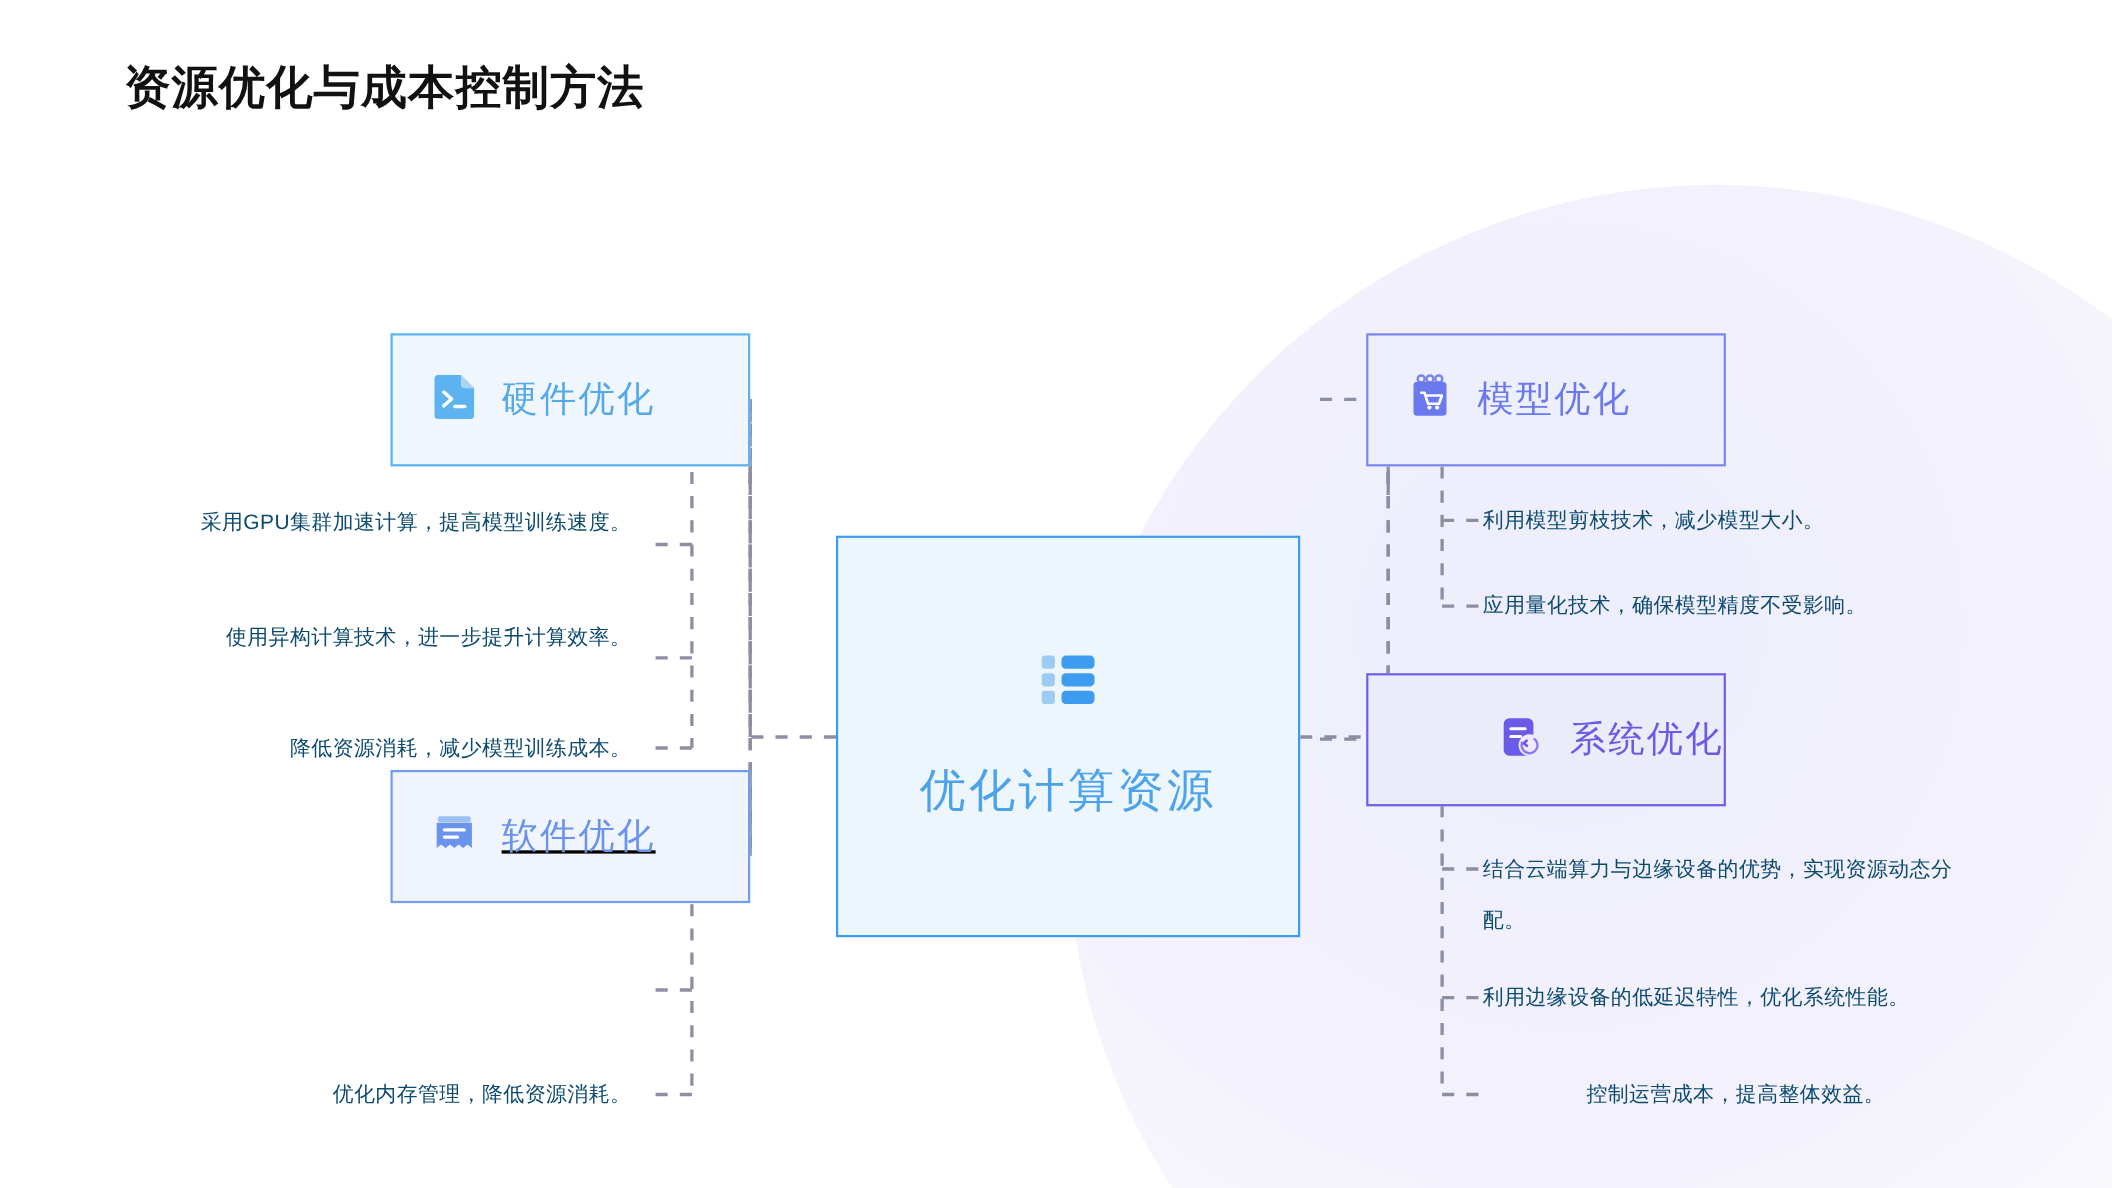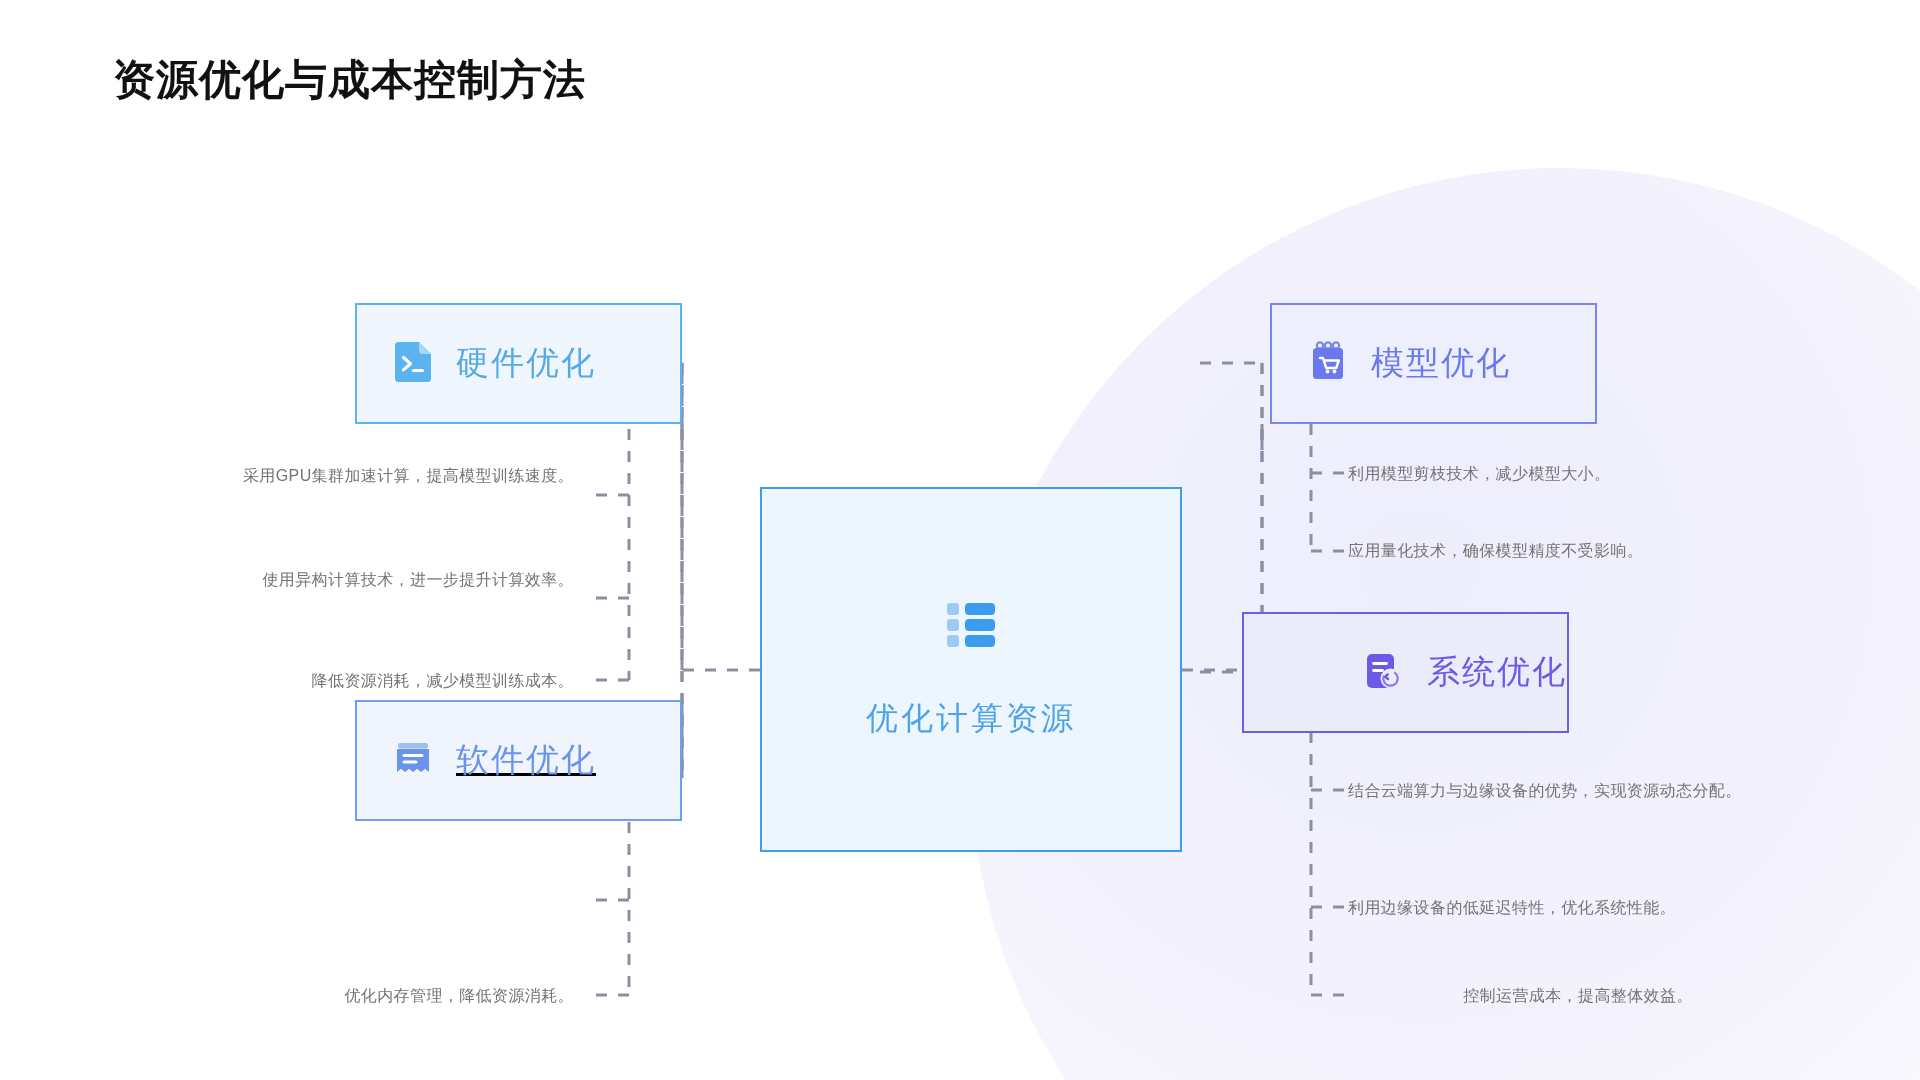--- a/index.html
+++ b/index.html
@@ -84,31 +84,31 @@
   
   .node.center {
     flex-direction: column;
     justify-content: center;
     gap: 42px;
     padding-left: 0;
     background: #edf5fd;
     border-color: #3d9cf0;
   }
   .node.center .label {
-    font-size: 32px;
+    font-size: 42px;
     color: #4da2ec;
     letter-spacing: 3px;
   }
 
   
   .leaf {
     position: absolute;
-    font-size: 16px;
+    font-size: 19px;
     line-height: 47px;
-    color: #737373;
+    color: #0c4a6e;
     letter-spacing: 0.4px;
   }
   .leaf.right-align { text-align: right; }
   .leaf.left-align  { text-align: left; }
 </style>
 </head>
 <body>
 
 <div id="stage">
 
@@ -198,21 +198,21 @@
       <svg width="42" height="42" viewBox="0 0 42 42">
         <rect x="6" y="5" width="30" height="5.5" rx="2" fill="#9dc0f4"></rect>
         <path d="M5 11h32v23l-4-3.2-4 3.2-4-3.2-4 3.2-4-3.2-4 3.2-4-3.2-4 3.2Z" fill="#6a93ec"></path>
         <path d="M12 17.5h18" stroke="#ffffff" stroke-width="3" stroke-linecap="round"></path>
         <path d="M12 24h12" stroke="#ffffff" stroke-width="3" stroke-linecap="round"></path>
       </svg>
     </span>
     <span class="label" style="color:#6a93ec;">软件优化</span>
   </div>
 
-  <div class="node indigo" style="left:1270px; top:303px; width:327px; height:121px;align-items:center;">
+  <div class="node indigo" style="left:1242px; top:303px; width:327px; height:121px;align-items:center;">
     <span class="ico">
       <svg width="42" height="42" viewBox="0 0 42 42">
         <circle cx="13" cy="4.5" r="3.2" fill="none" stroke="#7b85ee" stroke-width="2.2"></circle>
         <circle cx="21" cy="4.5" r="3.2" fill="none" stroke="#7b85ee" stroke-width="2.2"></circle>
         <circle cx="29" cy="4.5" r="3.2" fill="none" stroke="#7b85ee" stroke-width="2.2"></circle>
         <rect x="6" y="7" width="30" height="31" rx="3.5" fill="#6b79ef"></rect>
         <path d="M13 17h3l3.2 10h10l2.6-7.5H18.2" stroke="#ffffff" stroke-width="2.4" fill="none" stroke-linecap="round" stroke-linejoin="round"></path>
         <circle cx="20.5" cy="30.5" r="1.9" fill="#ffffff"></circle>
         <circle cx="27.5" cy="30.5" r="1.9" fill="#ffffff"></circle>
       </svg>

